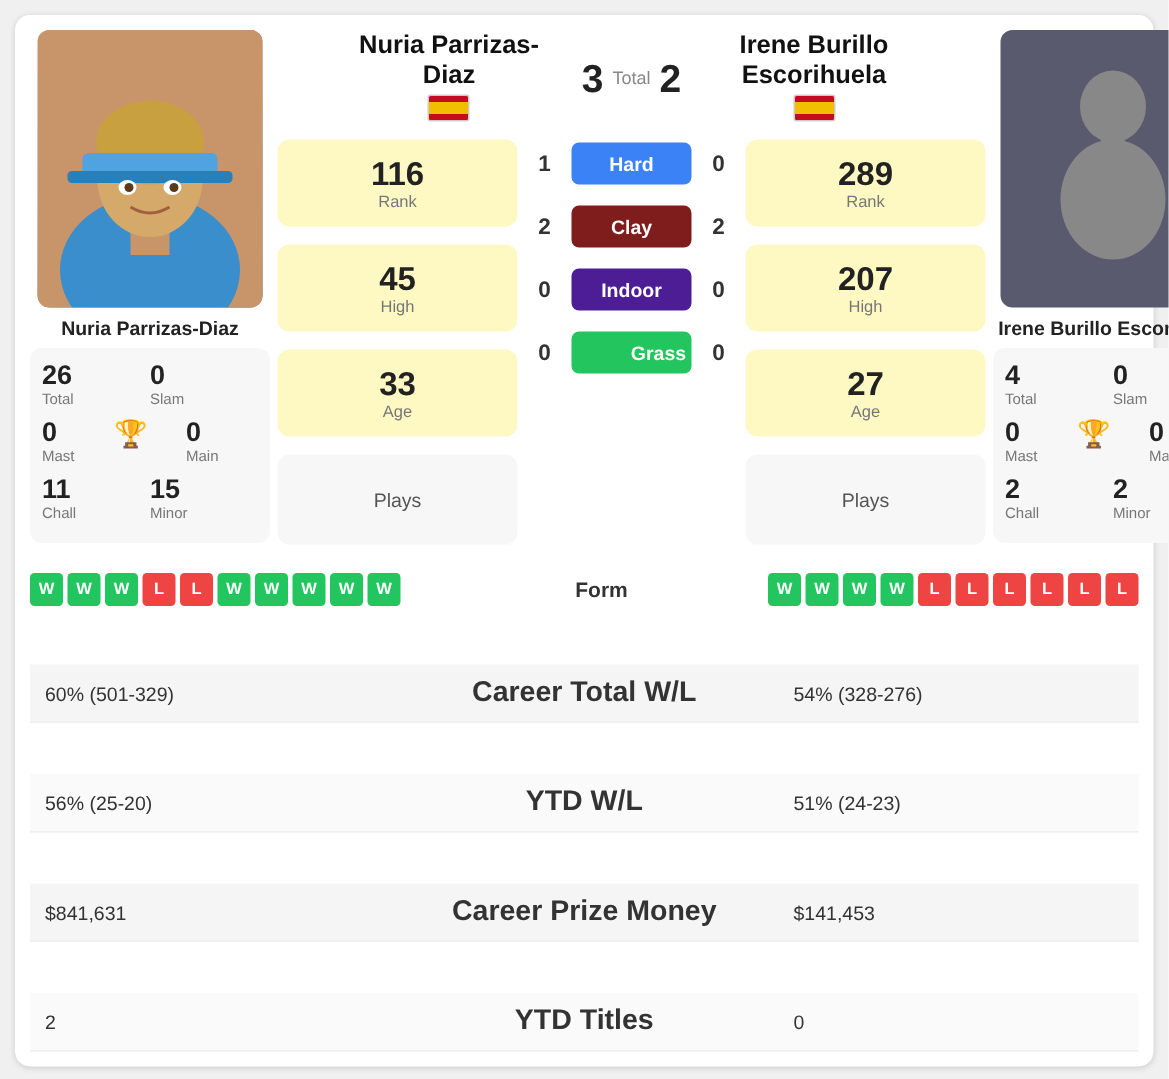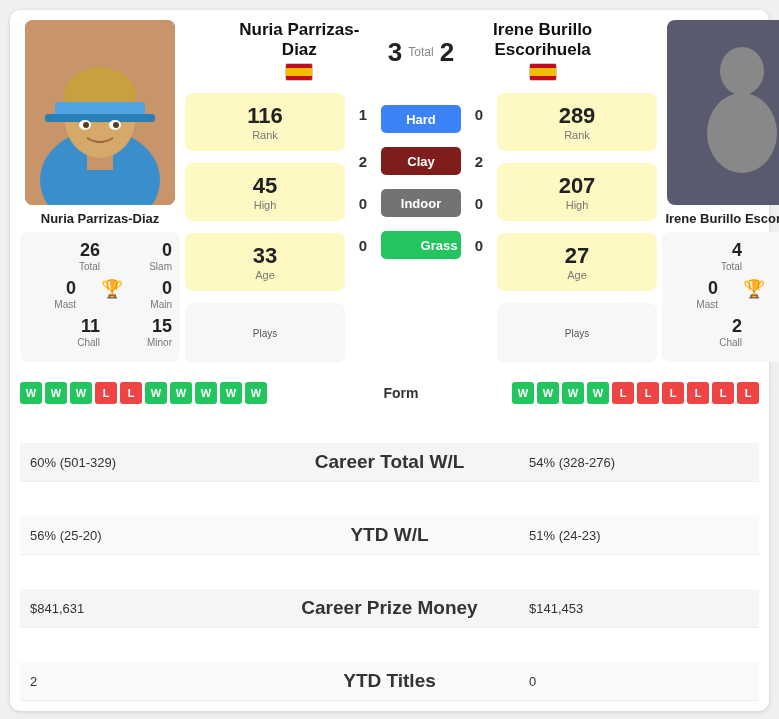--- a/index.html
+++ b/index.html
@@ -87,21 +87,21 @@
       margin-top: 6px;
     }
 
     .stats-row {
       display: flex;
       justify-content: space-between;
       margin-bottom: 6px;
     }
 
     .stat-cell {
-      text-align: right;
+      text-align: left;
       flex: 1;
     }
 
     .stat-value {
       font-size: 18px;
       font-weight: bold;
       color: #222;
     }
 
     .stat-label {
@@ -163,23 +163,23 @@
       border-radius: 5px;
       display: flex;
       align-items: center;
       justify-content: center;
       font-size: 13px;
       font-weight: bold;
       color: #fff;
       cursor: default;
     }
 
-    .surface-hard { background: #3b82f6; margin-top: 10px; }
+    .surface-hard { background: #3b82f6; }
     .surface-clay { background: #7f1d1d; }
-    .surface-indoor { background: #737373; }
+    .surface-indoor { background: #4c1d95; }
     .surface-grass { background: #22c55e; padding-left: 36px; }
 
     
     .stat-box {
       background: #fef9c3;
       border-radius: 8px;
       text-align: center;
       padding: 10px 20px;
       margin: 4px 0;
       width: 160px;
@@ -203,21 +203,21 @@
       padding: 10px 20px;
       margin: 4px 0;
       width: 160px;
       min-height: 60px;
       display: flex;
       align-items: center;
       justify-content: center;
     }
 
     .plays-label {
-      font-size: 10px;
+      font-size: 13px;
       color: #555;
     }
 
     
     .bottom-section {
       margin-top: 10px;
     }
 
     .form-row {
       display: flex;

